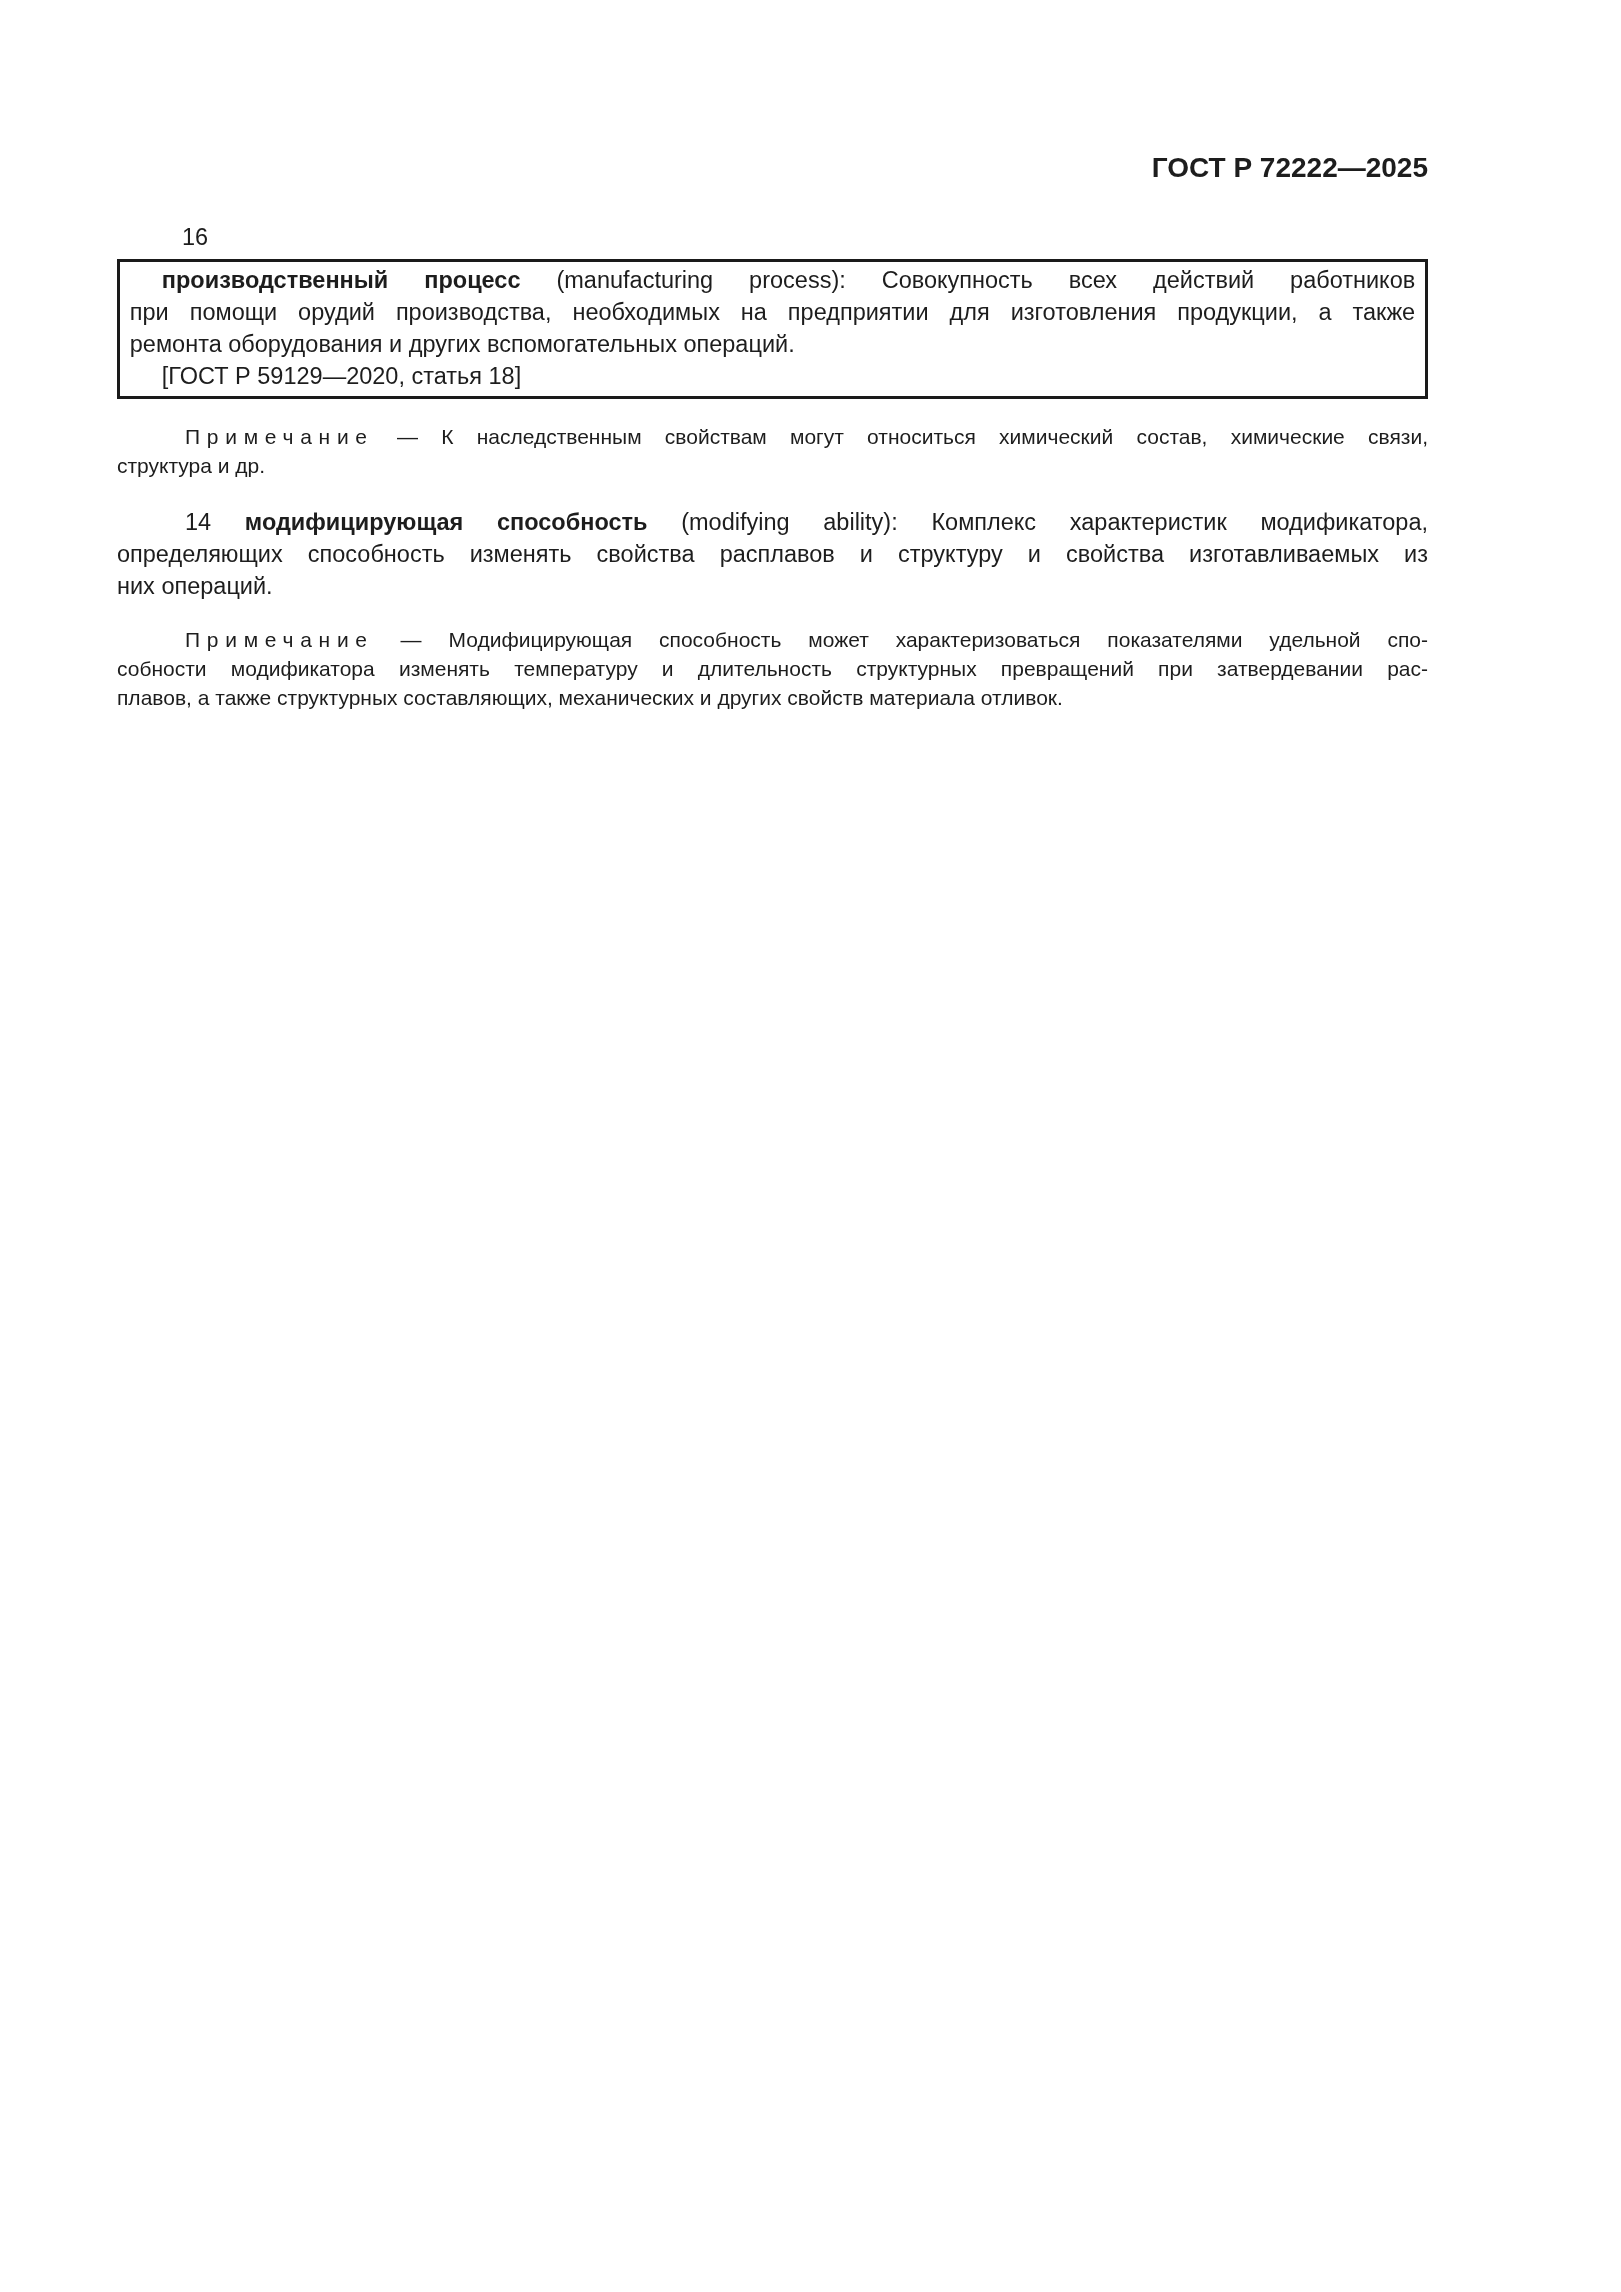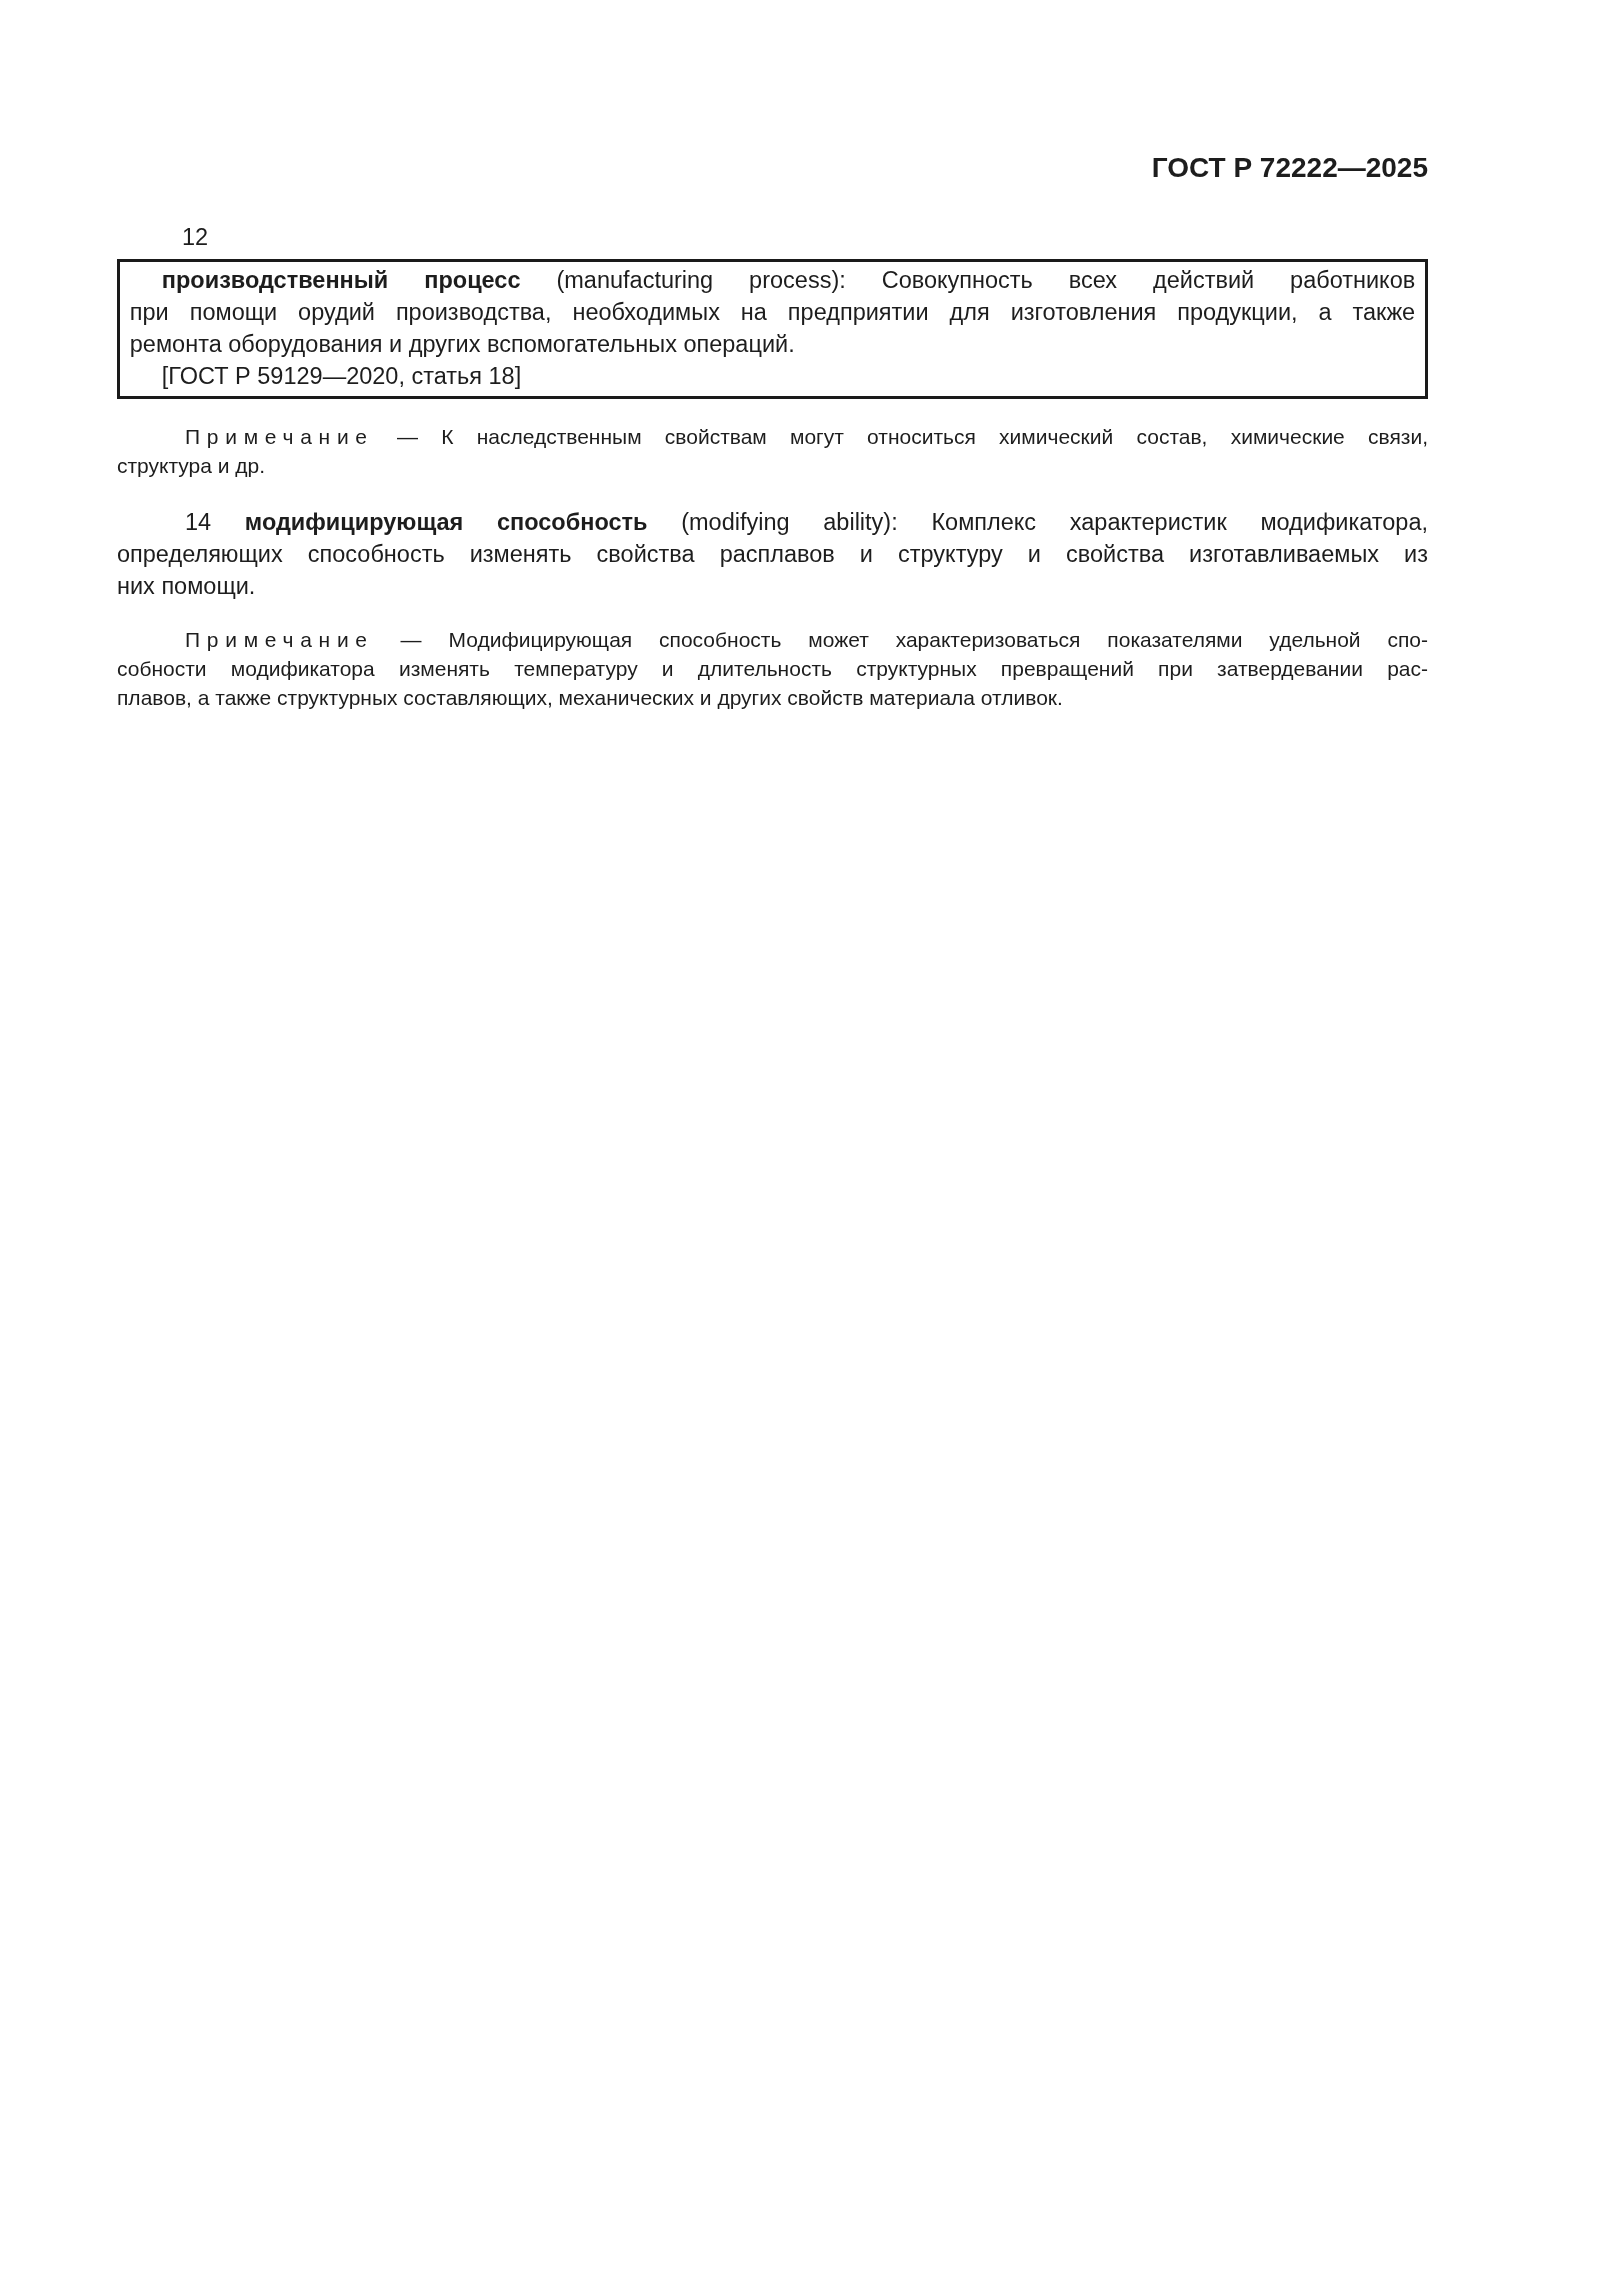--- a/index.html
+++ b/index.html
@@ -59,21 +59,21 @@
   b { font-weight: bold; }
 </style>
 </head>
 <body>
 
 <div class="page">
   <div class="content">
 
     <div class="doc-header">ГОСТ Р 72222—2025</div>
 
-    <div class="clause-num body-text">12</div>
+    <div class="clause-num body-text">16</div>
 
     <div class="defbox body-text">
       <div>
           <div class="tl ind jst"><b>производственный процесс</b><span> (manufacturing process): Совокупность всех действий работников</span></div>
           <div class="tl jst"><span>при помощи орудий производства, необходимых на предприятии для изготовления продукции, а также</span></div>
           <div class="tl"><span>ремонта оборудования и других вспомогательных операций.</span></div>
         </div>
       <div>
           <div class="tl ind"><span>[ГОСТ Р 59129—2020, статья 18]</span></div>
         </div>
@@ -81,21 +81,21 @@
 
 
     <div class="note note-text">
         <div class="tl ind jst"><span class="spread">Примечание</span><span> — К наследственным свойствам могут относиться химический состав, химические связи,</span></div>
         <div class="tl"><span>структура и др.</span></div>
       </div>
 
     <div class="para body-text">
         <div class="tl ind jst"><span>14 </span><b>модифицирующая способность</b><span> (modifying ability): Комплекс характеристик модификатора,</span></div>
         <div class="tl jst"><span>определяющих способность изменять свойства расплавов и структуру и свойства изготавливаемых из</span></div>
-        <div class="tl"><span>них помощи.</span></div>
+        <div class="tl"><span>них операций.</span></div>
       </div>
 
     <div class="note note-text">
         <div class="tl ind jst"><span class="spread">Примечание</span><span> — Модифицирующая способность может характеризоваться показателями удельной спо-</span></div>
         <div class="tl jst"><span>собности модификатора изменять температуру и длительность структурных превращений при затвердевании рас-</span></div>
         <div class="tl"><span>плавов, а также структурных составляющих, механических и других свойств материала отливок.</span></div>
       </div>
 
   </div>
 

